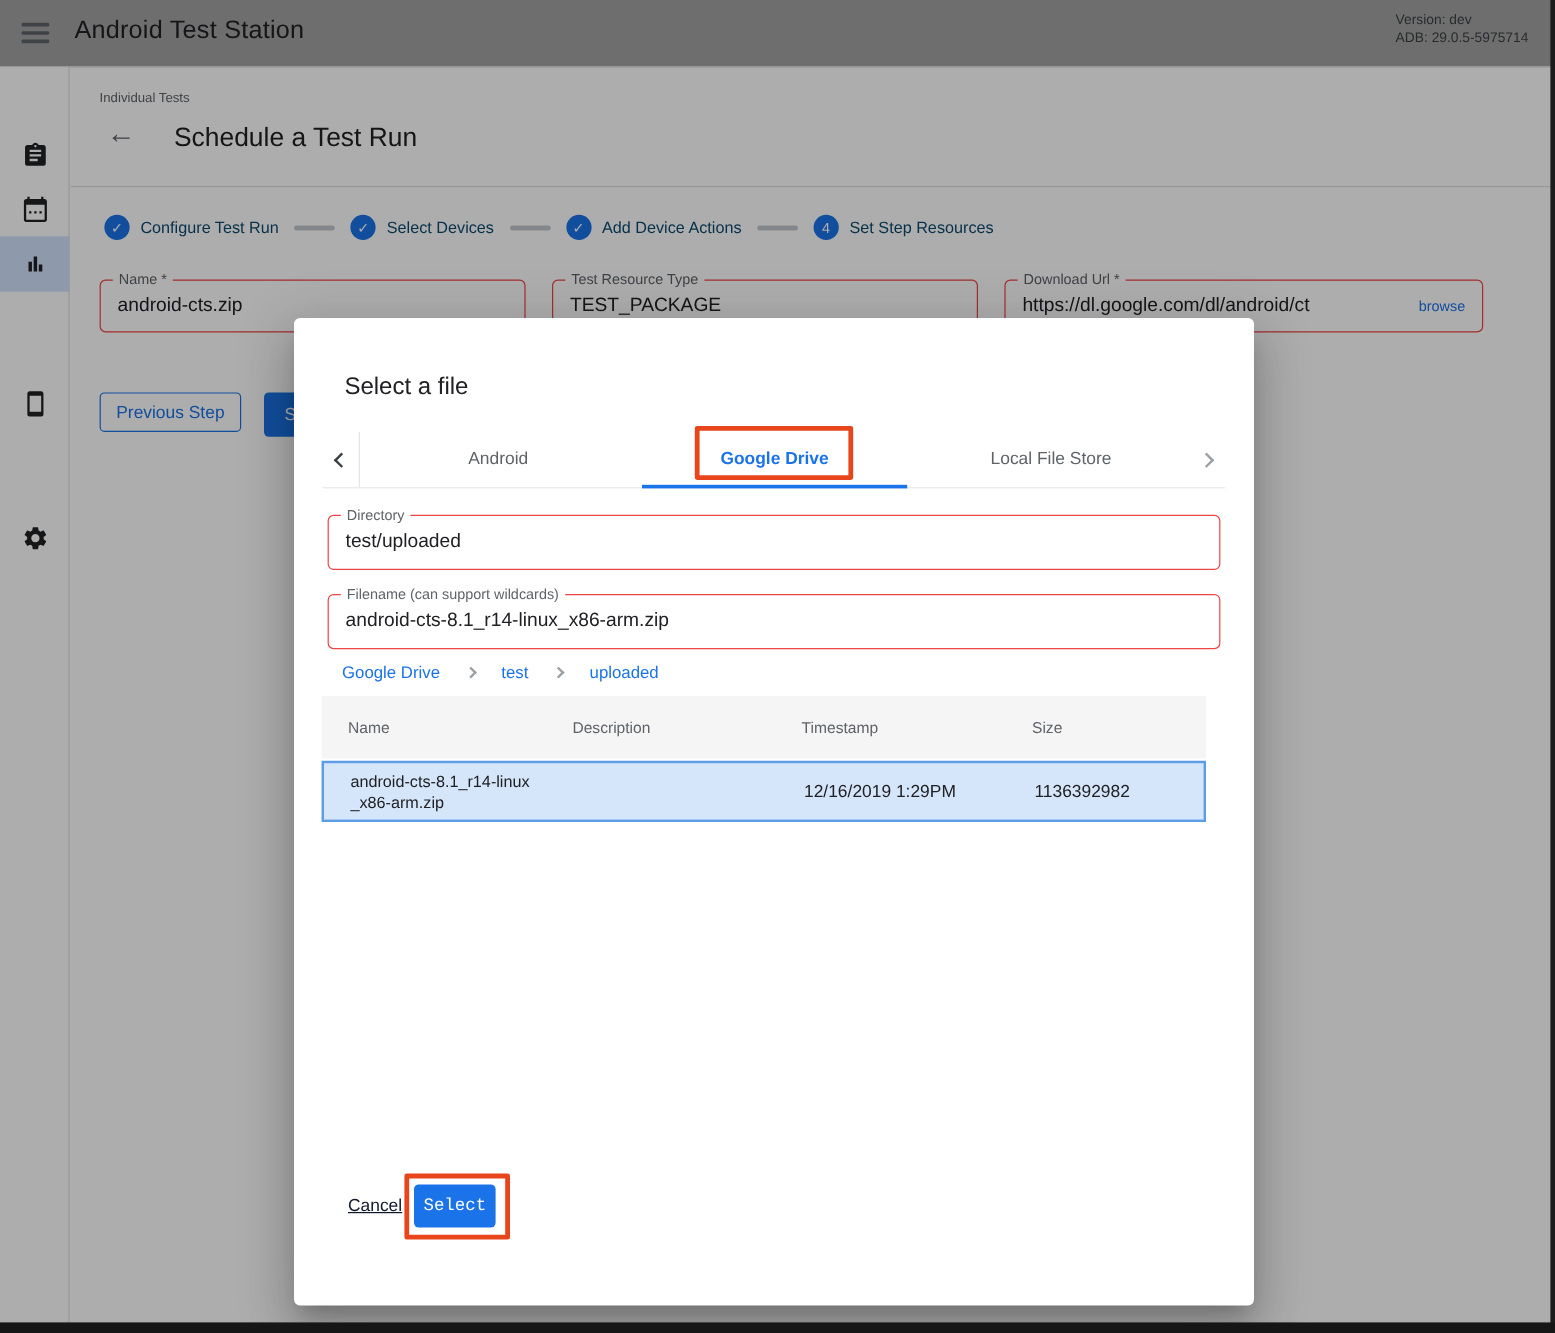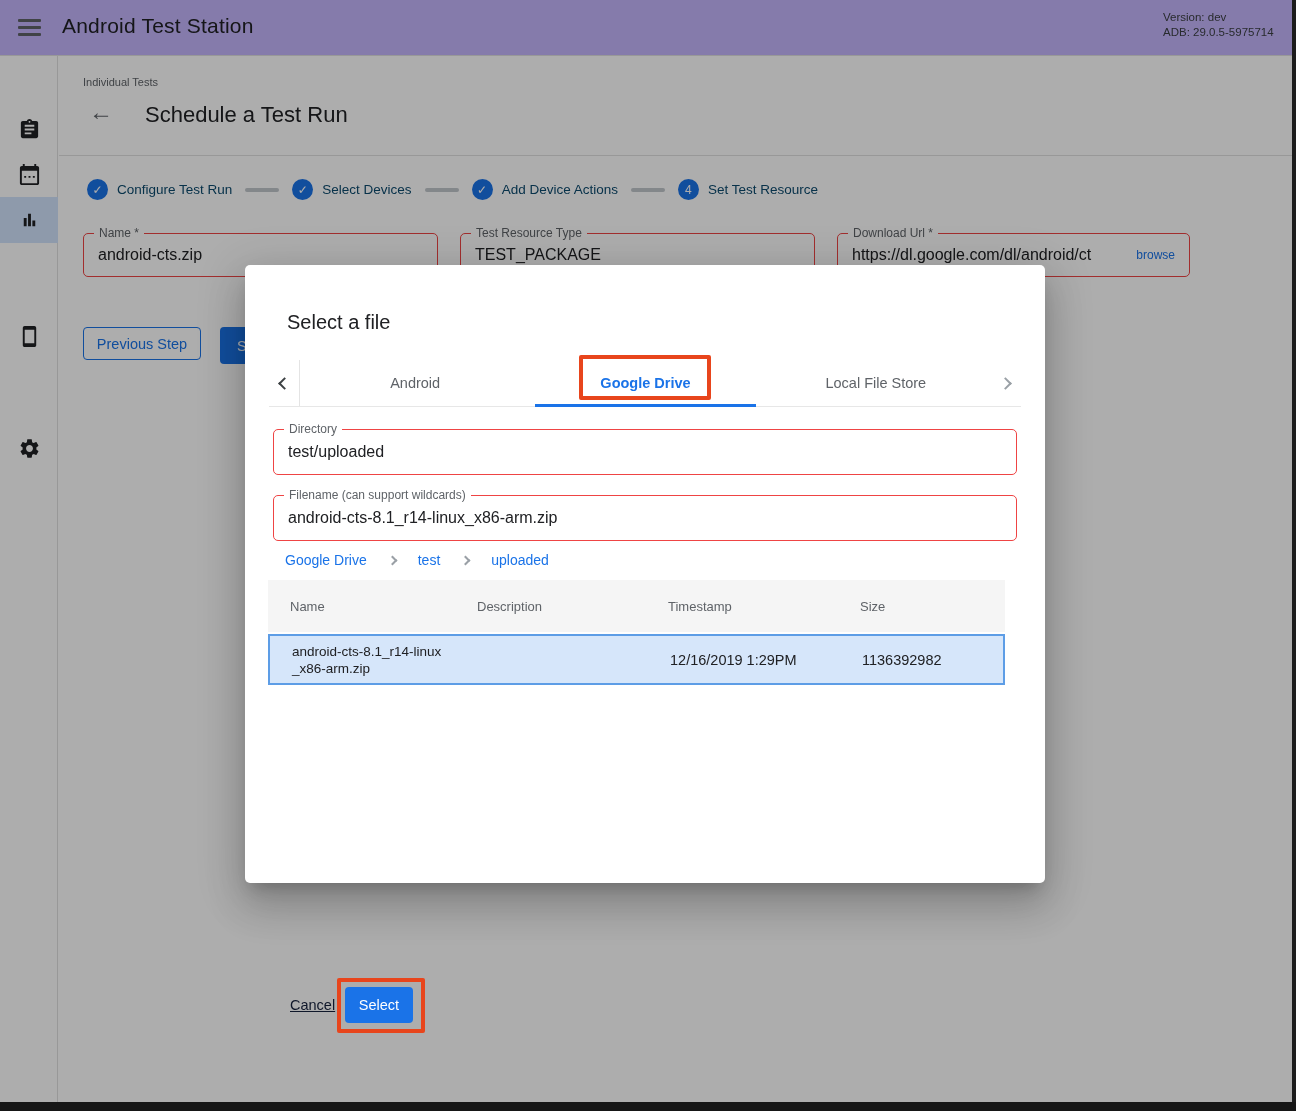--- a/index.html
+++ b/index.html
@@ -4,21 +4,21 @@
 <style>
   * { margin:0; padding:0; box-sizing:border-box; }
   html,body { background:#888; }
   .app {
     position:relative; width:1296px; height:1111px; overflow:hidden;
     background:#fff; font-family:"Liberation Sans", sans-serif; color:#202124;
   }
 
   
   .topbar { position:absolute; left:0; top:0; right:0; height:56px;
-    background:#c4b5fd; border-bottom:1px solid #e0e0e0; z-index:1; }
+    background:#a3a3a3; border-bottom:1px solid #e0e0e0; z-index:1; }
   .hamburger { position:absolute; left:18px; top:19px; width:23px; height:17px; cursor:pointer; }
   .hamburger span { display:block; height:2.5px; background:#5f6368; margin-bottom:4.5px; border-radius:1px; }
   .app-title { position:absolute; left:62px; top:14px; font-size:21px; color:#202124; letter-spacing:.2px; }
   .version-box { position:absolute; left:1163px; top:10px; font-size:11.5px; line-height:15px; color:#3c4043; }
 
   
   .sidebar { position:absolute; left:0; top:56px; bottom:0; width:58px;
     background:#fff; border-right:1px solid #e0e0e0; z-index:1; }
   .nav-item { position:absolute; left:0; width:58px; height:46px;
     display:flex; align-items:center; justify-content:center; cursor:pointer; }
@@ -41,38 +41,38 @@
   .step-line { width:34px; height:4px; border-radius:2px; background:#c2c7cc; margin:0 13px; }
 
   
   .fields-row { position:absolute; left:24px; top:177px; display:flex; gap:22px; }
   .mfield { position:relative; height:44px; border:1px solid #ef4444; border-radius:5px;
     background:#fff; display:flex; align-items:center; padding:0 14px; }
   .mfield .flabel { position:absolute; top:-8px; left:10px; background:#fff; padding:0 5px;
     font-size:12px; color:#5f6368; white-space:nowrap; }
   .mfield input { border:none; outline:none; background:transparent; font-family:"Liberation Sans",sans-serif;
     font-size:16px; color:#202124; width:100%; min-width:0; }
-  .w1 { width:355px; } .w2 { width:355px; } .w3 { width:353px; }
+  .w1 { width:355px; } .w2 { width:355px; } .w3 { width:399px; }
   .browse-link { font-size:12px; color:#1a73e8; margin-left:6px; cursor:pointer; white-space:nowrap; }
 
   
   .btn-outline { position:absolute; left:24px; top:271px; width:118px; height:33px;
     border:1px solid #1a73e8; border-radius:4px; background:#fff; color:#1a73e8;
     font-size:14.5px; font-family:"Liberation Sans",sans-serif; cursor:pointer; }
   .btn-hidden-next { position:absolute; left:161px; top:271px; width:190px; height:37px;
     border:none; border-radius:4px; background:#1a73e8; color:#fff; font-size:14.5px;
     font-family:"Liberation Sans",sans-serif; text-align:left; padding-left:17px; cursor:pointer; }
 
   
   .backdrop { position:absolute; inset:0; background:rgba(0,0,0,0.32); z-index:40; }
   .edge-bottom { position:absolute; left:0; right:0; bottom:0; height:9px; background:#161616; z-index:60; }
   .edge-right { position:absolute; top:0; bottom:0; right:0; width:4px; background:#1c1c1c; z-index:60; }
 
   
-  .dialog { position:absolute; left:245px; top:265px; width:800px; height:618px;
+  .dialog { position:absolute; left:245px; top:265px; width:800px; height:823px;
     background:#fff; border-radius:5px; z-index:50;
     box-shadow:0 11px 15px -7px rgba(0,0,0,.2), 0 24px 38px 3px rgba(0,0,0,.14), 0 9px 46px 8px rgba(0,0,0,.12); }
   .dlg-title { position:absolute; left:42px; top:46px; font-size:20px; color:#202124; }
 
   .tabbar { position:absolute; left:24px; right:24px; top:95px; height:47px;
     display:flex; align-items:stretch; border-bottom:1px solid #e7e7e7; }
   .tab-chev { width:30px; display:flex; align-items:center; justify-content:center; cursor:pointer; }
   .tab-sep { border-left:1px solid #e4e4e4; }
   .chev { display:inline-block; width:9px; height:9px; border-right:2px solid #3c4043; border-bottom:2px solid #3c4043; }
   .chev.left  { transform:rotate(135deg); }
@@ -97,21 +97,21 @@
   .ftable { position:absolute; left:23px; top:315px; width:737px; }
   .frow { display:grid; grid-template-columns:187px 191px 192px 1fr; align-items:center; }
   .fhead { height:52px; background:#f5f5f5; font-size:13px; color:#5f6368; }
   .fhead > div, .fdata > div { padding-left:22px; }
   .fdata { margin-top:2px; height:51px; background:#d6e6fa; border:2px solid #5d9de6; cursor:pointer; }
   .fdata .fname { font-size:13.5px; line-height:17px; color:#202124; padding-right:10px; word-break:break-all; }
   .fdata .fts, .fdata .fsize { font-size:14.5px; color:#202124; }
 
   .cancel-link { position:absolute; left:45px; top:732px; font-size:14.5px; color:#0f172a; cursor:pointer;text-decoration:underline; }
   .select-btn { position:absolute; left:100px; top:722px; width:68px; height:36px; background:#1a73e8;
-    color:#fff; border:none; border-radius:4px; font-size:14.5px; font-family:Liberation Sans, sans-serif; cursor:pointer; }
+    color:#fff; border:none; border-radius:4px; font-size:14.5px; font-family:Liberation Mono, monospace; cursor:pointer; }
   .select-anno { position:absolute; left:92px; top:713px; width:88px; height:55px;
     border:4px solid #e8451c; border-radius:2px; pointer-events:none; }
 </style>
 </head>
 <body>
 
 <div class="app">
 
   <div class="topbar">
     <div class="hamburger">
@@ -171,21 +171,21 @@
         <div class="step-label">Select Devices</div>
       </div>
       <div class="step-line"></div>
       <div class="step">
         <div class="step-circle">✓</div>
         <div class="step-label">Add Device Actions</div>
       </div>
       <div class="step-line"></div>
       <div class="step">
         <div class="step-circle">4</div>
-        <div class="step-label">Set Test Resource</div>
+        <div class="step-label">Set Step Resources</div>
       </div>
     </div>
 
     <div class="fields-row">
       <div class="mfield w1">
         <span class="flabel">Name *</span>
         <input value="android-cts.zip" style="">
       </div>
       <div class="mfield w2">
         <span class="flabel">Test Resource Type</span>

